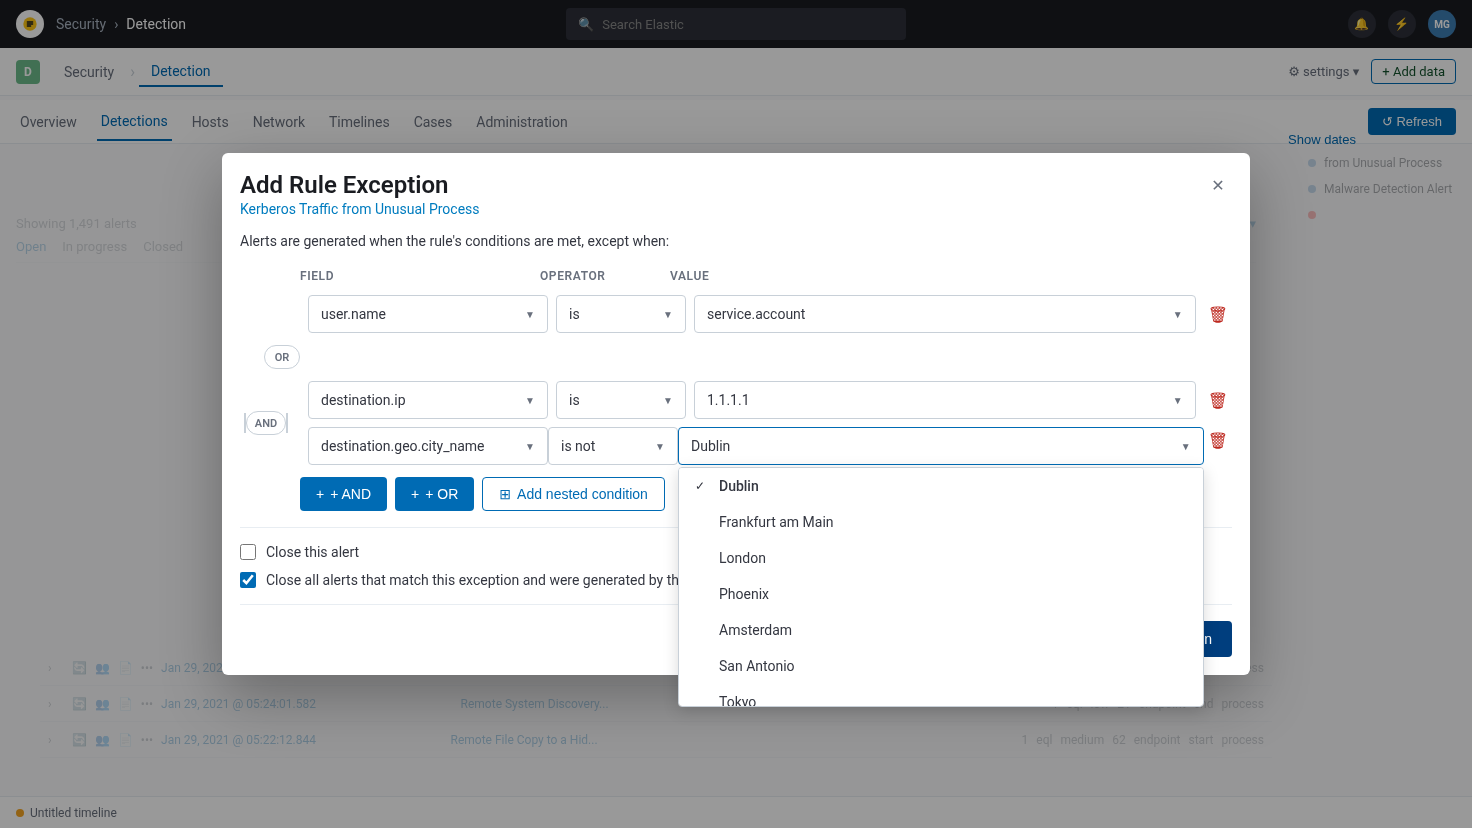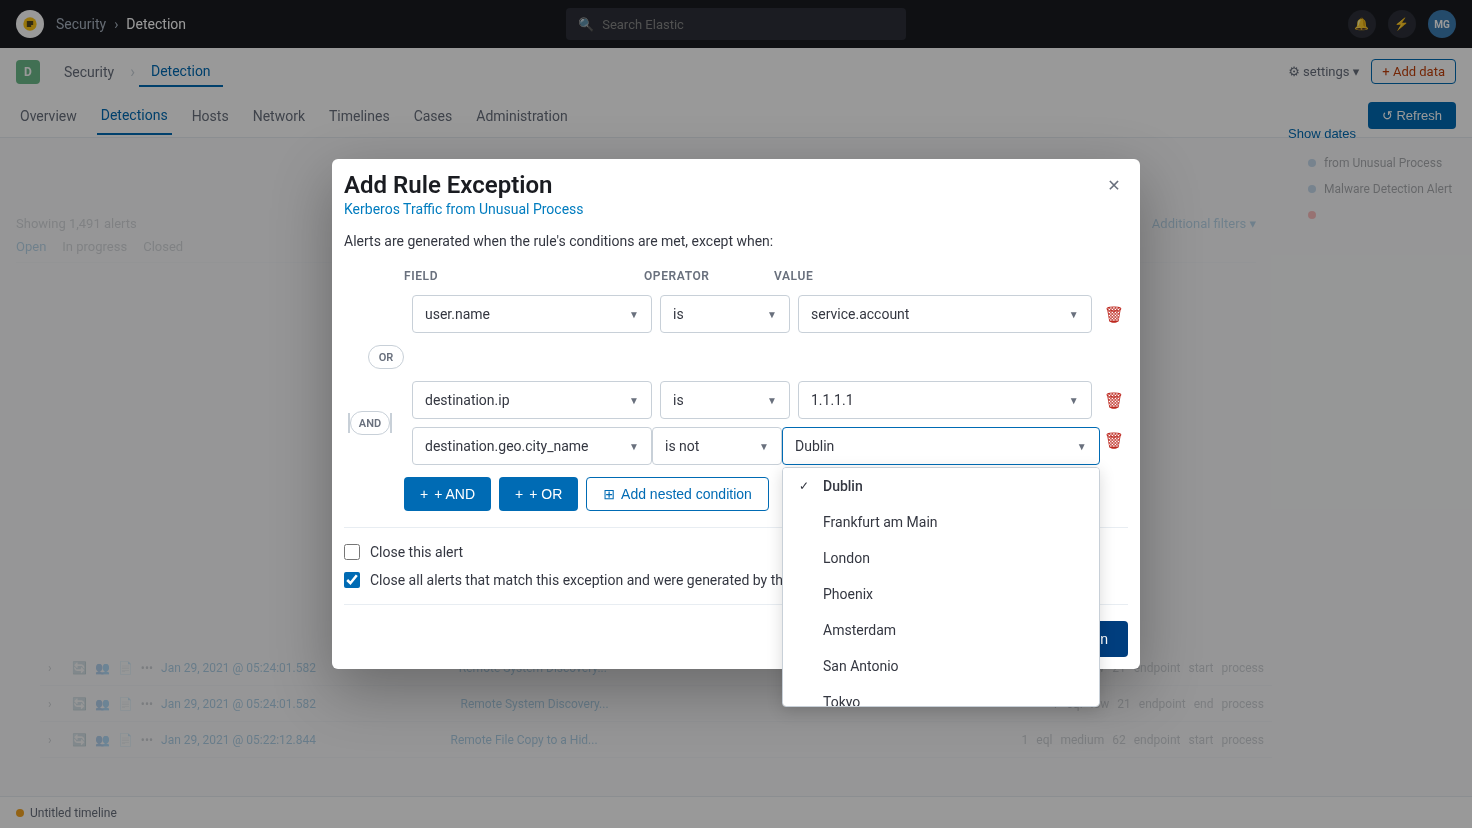--- a/index.html
+++ b/index.html
@@ -105,21 +105,21 @@
       padding: 6px 12px;
       font-size: 14px;
       color: #69707d;
       cursor: pointer;
     }
     .nav-tab.active { color: #006bb4; border-bottom: 2px solid #006bb4; }
 
     
     .page-tabs {
       position: absolute;
-      top: 94px; left: 0; right: 0;
+      top: 100px; left: 0; right: 0;
       height: 44px;
       background: #fff;
       border-bottom: 1px solid #e8edf2;
       display: flex;
       align-items: center;
       padding: 0 16px;
       gap: 16px;
       z-index: 1;
     }
     .page-tab {
@@ -158,26 +158,26 @@
       background: rgba(0,0,0,0.4);
       z-index: 100;
     }
 
     
     .modal {
       position: absolute;
       top: 50%;
       left: 50%;
       transform: translate(-50%, -50%);
-      width: 808px;
+      width: 1028px;
       background: #fff;
       border-radius: 6px;
       box-shadow: 0 20px 60px rgba(0,0,0,0.3);
       z-index: 200;
-      padding: 12px;
+      padding: 18px;
     }
     .modal-header {
       display: flex;
       justify-content: space-between;
       align-items: flex-start;
       margin-bottom: 16px;
     }
     .modal-title {
       font-size: 24px;
       font-weight: 600;
@@ -448,21 +448,21 @@
     </div>
   </div>
 
   <div class="secondary-nav">
     <div style="width:24px;height:24px;background:#6dbb8a;border-radius:4px;display:flex;align-items:center;justify-content:center;color:#fff;font-size:12px;font-weight:bold;margin-right:8px;">D</div>
     <div class="nav-tab">Security</div>
     <span style="color:#c8d0d8">›</span>
     <div class="nav-tab active">Detection</div>
     <div style="margin-left:auto;display:flex;gap:12px;align-items:center;">
       <span style="font-size:13px;color:#69707d;">⚙ settings ▾</span>
-      <span style="font-size:13px;color:#c2410c;border:1px solid #006bb4;padding:4px 10px;border-radius:4px;">+ Add data</span>
+      <span style="font-size:13px;color:#14532d;border:1px solid #006bb4;padding:4px 10px;border-radius:4px;">+ Add data</span>
     </div>
   </div>
 
   <div class="page-tabs">
     <div class="page-tab">Overview</div>
     <div class="page-tab active">Detections</div>
     <div class="page-tab">Hosts</div>
     <div class="page-tab">Network</div>
     <div class="page-tab">Timelines</div>
     <div class="page-tab">Cases</div>

